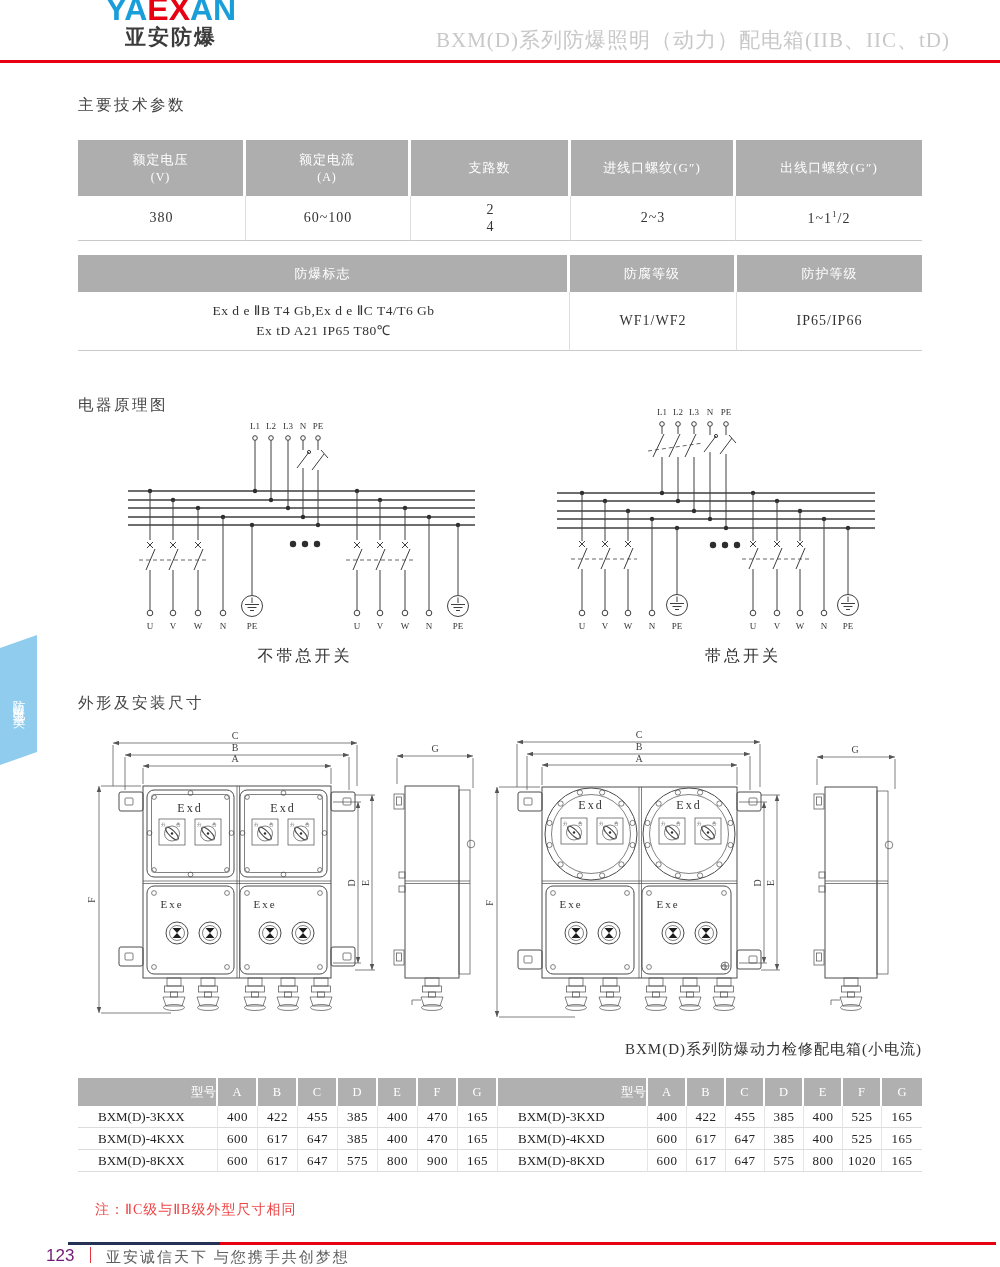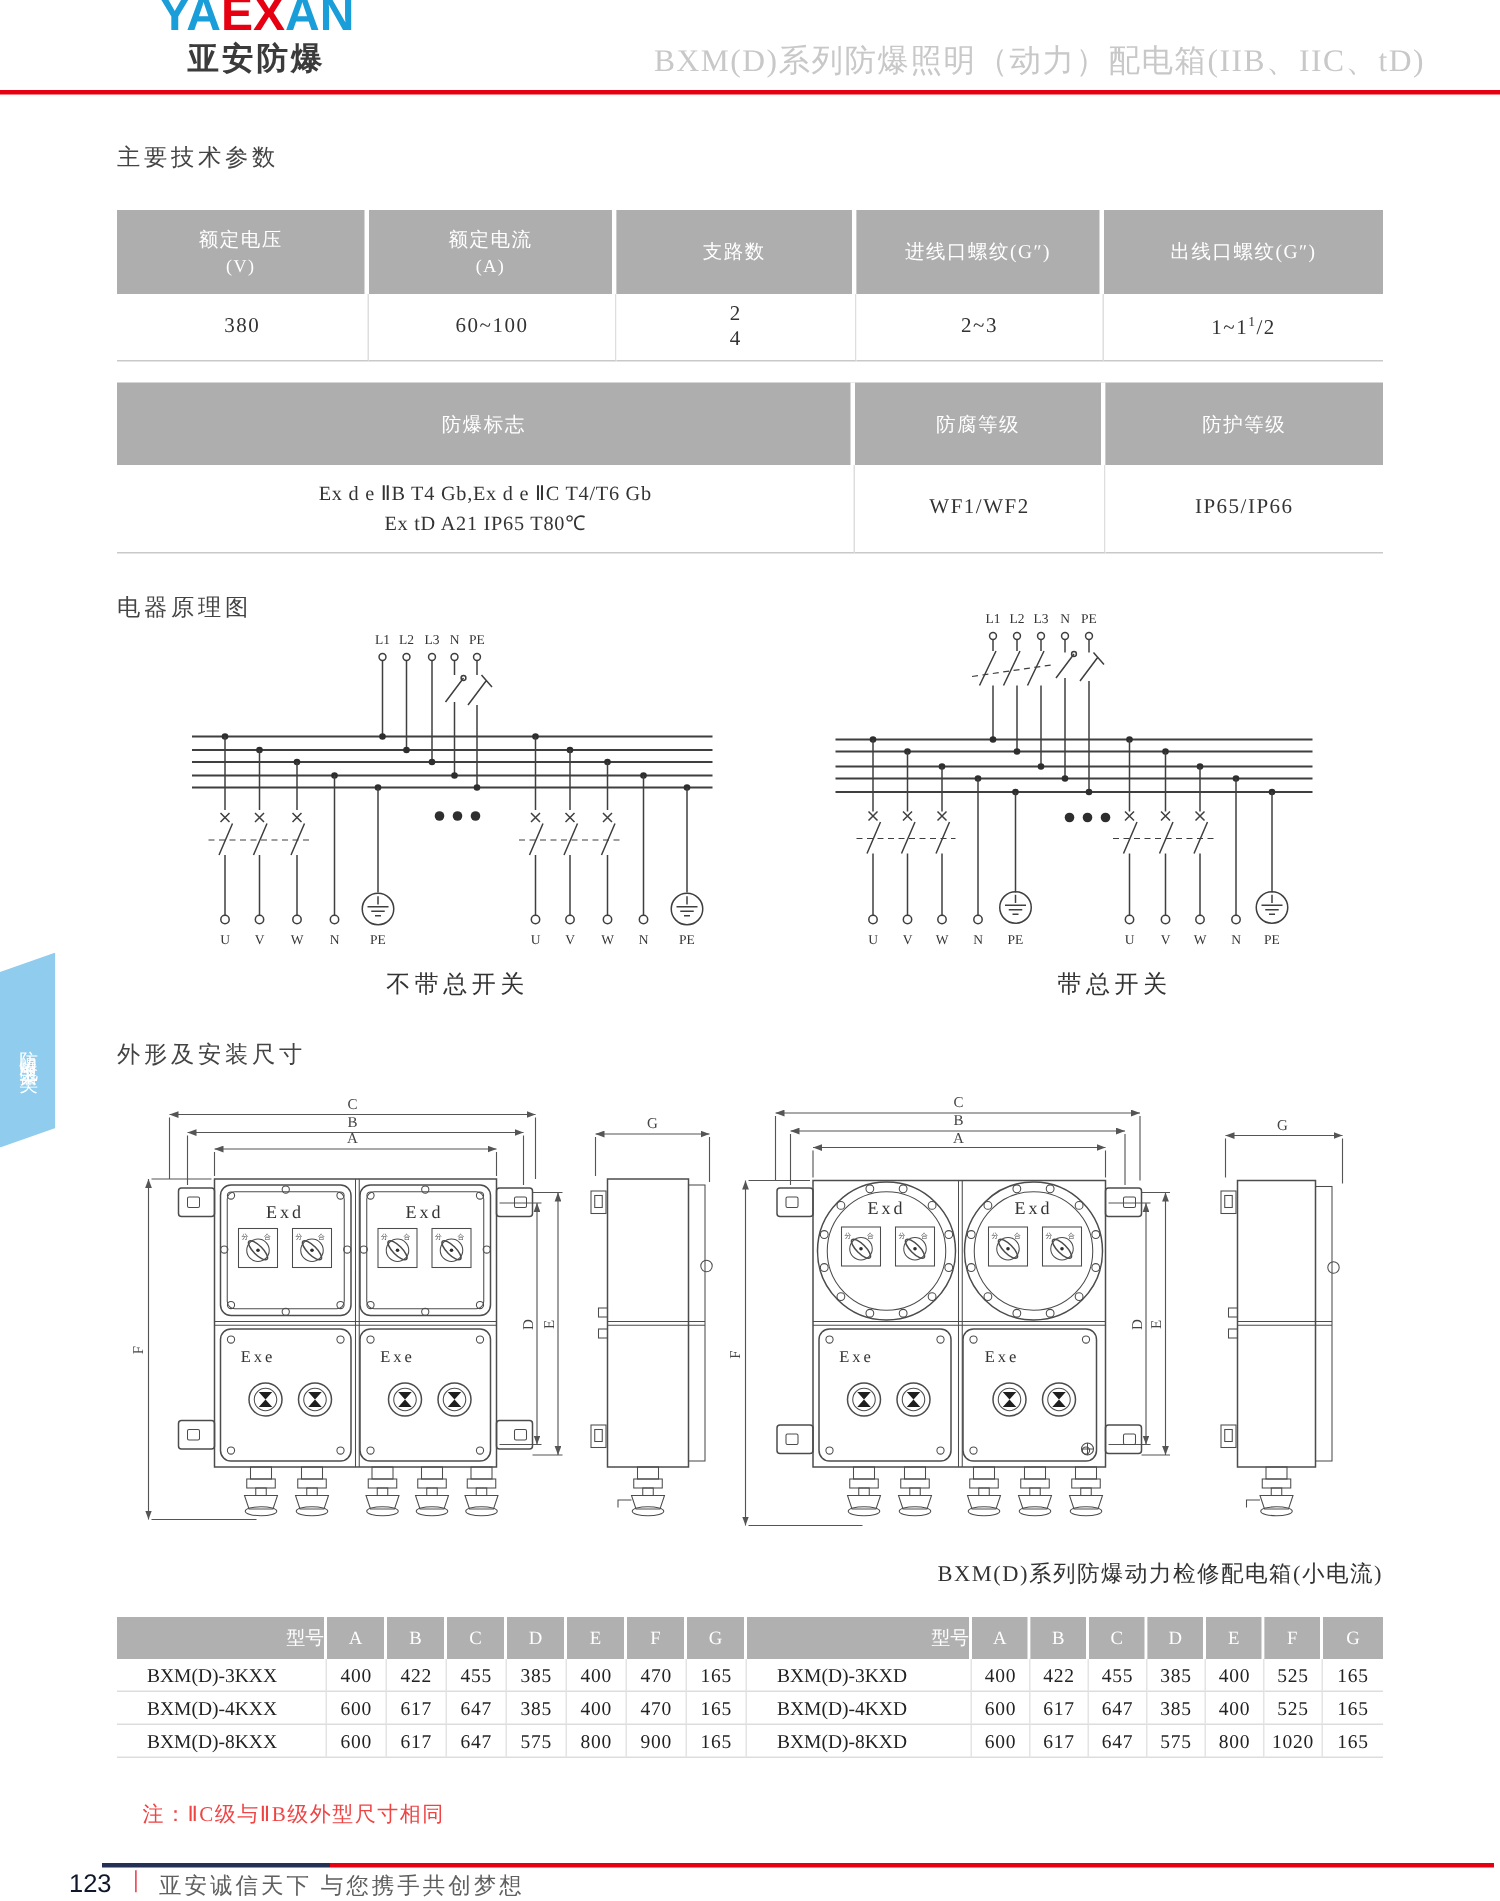--- a/index.html
+++ b/index.html
@@ -3,21 +3,21 @@
 <meta charset="utf-8">
 <style>
   html,body{margin:0;padding:0;background:#fff}
   .page{position:relative;width:1000px;height:1267px;background:#fff;overflow:hidden;
         font-family:"Liberation Serif",serif;color:#333}
 
   
   .logo{position:absolute;left:86px;top:-7px;width:170px;text-align:center}
   .logo-text{font-family:"Liberation Sans",sans-serif;font-weight:bold;font-size:32px;line-height:33px;letter-spacing:0}
   .lb{color:#1a9ed9}.lr{color:#e60012}
-  .logo-sub{font-family:Liberation Serif, serif;font-weight:bold;font-size:21px;color:#3b3b3b;letter-spacing:2px;line-height:26px}
+  .logo-sub{font-family:Liberation Mono, monospace;font-weight:bold;font-size:21px;color:#3b3b3b;letter-spacing:2px;line-height:26px}
   .doc-title{position:absolute;right:50px;top:26px;font-size:21px;color:#c8c8c8;letter-spacing:1px;white-space:nowrap}
   .red-rule{position:absolute;left:0;top:60px;width:1000px;height:3px;background:#e60012}
 
   
   .side-tab{position:absolute;left:0;top:635px;width:37px;height:130px;background:#8fccee;
             clip-path:polygon(0 10%,100% 0,100% 90%,0 100%);display:flex;align-items:center;justify-content:center}
   .side-tab span{writing-mode:vertical-rl;color:#fff;font-size:12.5px;letter-spacing:4px;font-family:"Liberation Sans",sans-serif}
 
   .sec-heading{position:absolute;left:78px;font-size:15.5px;color:#444;letter-spacing:2.5px}
 
@@ -25,21 +25,21 @@
   table.spec{position:absolute;left:78px;width:844px;border-collapse:separate;border-spacing:0;table-layout:fixed}
   .spec th{background:#aeaeae;color:#fff;font-weight:normal;font-size:13px;letter-spacing:1px;
            border-right:3px solid #fff;vertical-align:middle;text-align:center;padding:0}
   .spec th:last-child{border-right:none}
   .spec th .unit{font-size:12px;display:block;margin-top:1px}
   .spec td{text-align:center;font-size:14px;color:#333;border-right:1px solid #dedede;border-bottom:1px solid #c9c9c9;
            background:#fff;letter-spacing:1px;vertical-align:middle;padding:0}
   .spec td:last-child{border-right:none}
   #table1 th{height:56px}
   #table1 td{height:44px}
-  #table2 th{height:55px}
+  #table2 th{height:37px}
   #table2 td{height:58px}
   #table2 td.mark{font-size:13.5px;line-height:20px;letter-spacing:0.5px}
   .stack{line-height:17px;display:inline-block}
   sup{font-size:9px}
 
   
   .schem-caption{position:absolute;top:646px;width:200px;text-align:center;font-size:16px;letter-spacing:3px;color:#333}
 
   
   .drawing-caption{position:absolute;left:78px;top:1040px;width:844px;text-align:right;font-size:15px;color:#333;letter-spacing:1px}
@@ -52,21 +52,21 @@
   .dims td{height:21px;text-align:center;font-size:13px;border-right:1px solid #e4e4e4;border-bottom:1px solid #ddd;
            letter-spacing:0.5px;color:#222;padding:0}
   .dims td:last-child{border-right:none}
   .dims td.model{text-align:left;padding-left:20px;letter-spacing:0}
 
   .note{position:absolute;left:95px;top:1201px;font-size:14px;color:#ef4444;letter-spacing:1px}
 
   
   .footer-line-navy{position:absolute;left:68px;top:1242px;width:152px;height:3px;background:#253055}
   .footer-line-red{position:absolute;left:220px;top:1242px;width:776px;height:3px;background:#e60012}
-  .footer-page{position:absolute;left:46px;top:1246px;font-size:17px;color:#0f172a;font-family:"Liberation Sans",sans-serif}
+  .footer-page{position:absolute;left:46px;top:1246px;font-size:17px;color:#701a75;font-family:"Liberation Sans",sans-serif}
   .footer-divider{position:absolute;left:89px;top:1245px;font-size:16px;color:#e60012}
   .footer-slogan{position:absolute;left:106px;top:1248px;font-size:15px;color:#606060;letter-spacing:2px}
 
   
   .sch{position:absolute}
   .w{stroke:#3f3f3f;stroke-width:1;fill:none}
   .bus{stroke:#3f3f3f;stroke-width:1.3;fill:none}
   .dsh{stroke:#3f3f3f;stroke-width:0.8;fill:none;stroke-dasharray:4 3}
   .nd{fill:#2e2e2e}
   .tl{font-size:9px;fill:#333;text-anchor:middle;font-family:"Liberation Serif",serif}

